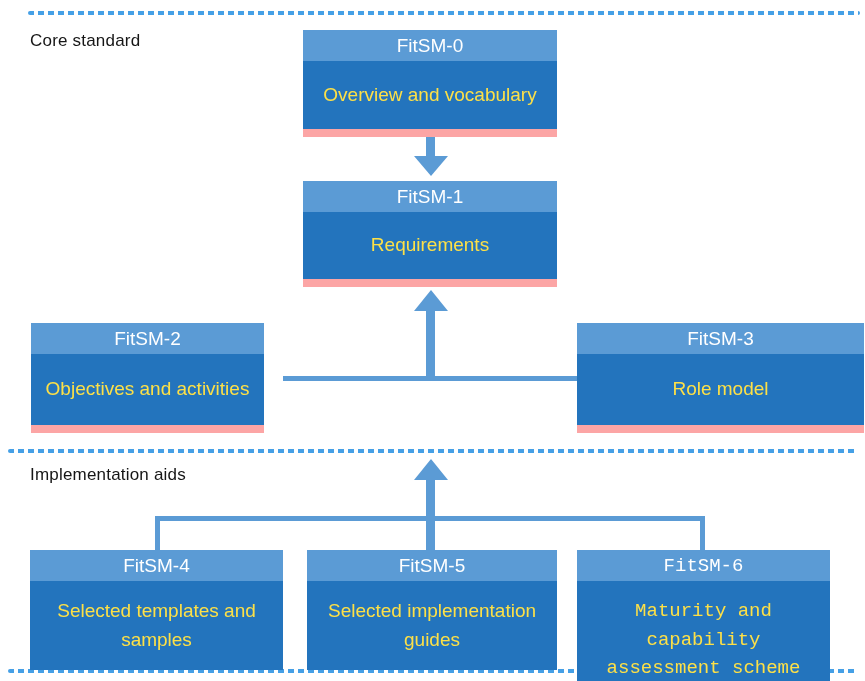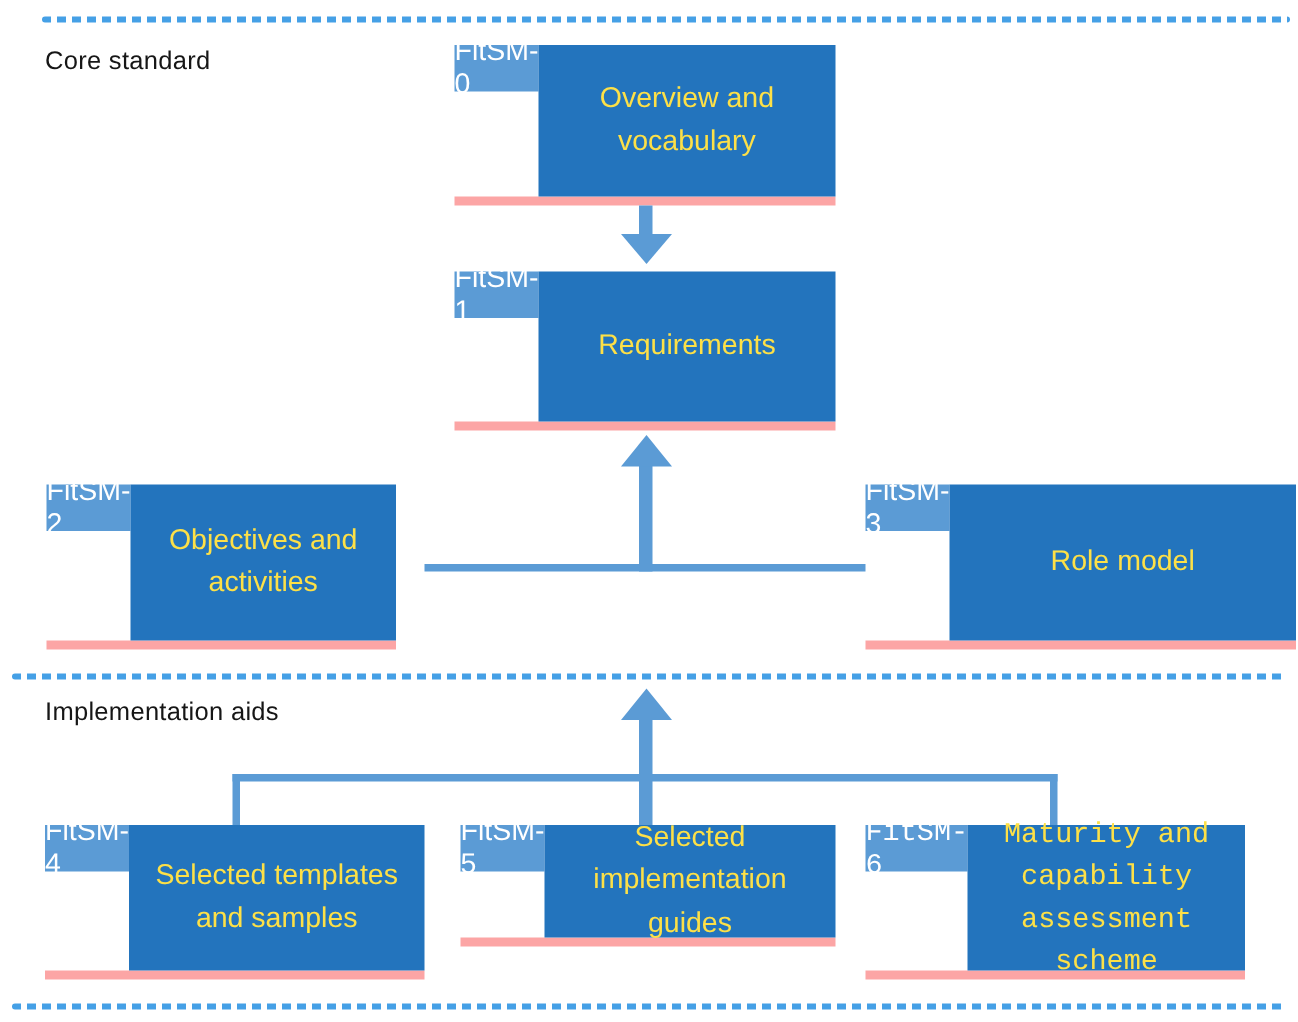--- a/index.html
+++ b/index.html
@@ -31,22 +31,22 @@
     font-size: 17px;
     letter-spacing: 0.2px;
   }
   .section-label.core { left: 30px; top: 31px; }
   .section-label.impl { left: 30px; top: 465px; }
 
   
   .box {
     position: absolute;
     display: flex;
-    flex-direction: row;
-    border-bottom: 6px solid #fca5a5;
+    flex-direction: column;
+    border-bottom: 8px solid #fca5a5;
     box-sizing: border-box;
   }
   .box .hdr {
     background: #5b9bd5;
     color: #ffffff;
     font-size: 19px;
     height: 31px;
     flex: 0 0 31px;
     display: flex;
     align-items: center;
@@ -63,21 +63,21 @@
     text-align: center;
     line-height: 1.5;
     padding: 16px 14px;
   }
 
   .box.f0 { left: 303px; top: 30px;  width: 254px; height: 107px; }
   .box.f1 { left: 303px; top: 181px; width: 254px; height: 106px; }
   .box.f2 { left: 31px;  top: 323px; width: 233px; height: 110px; }
   .box.f3 { left: 577px; top: 323px; width: 287px; height: 110px; }
   .box.f4 { left: 30px;  top: 550px; width: 253px; height: 103px; }
-  .box.f5 { left: 307px; top: 550px; width: 250px; height: 81px; justify-content: flex-end; }
+  .box.f5 { left: 307px; top: 550px; width: 250px; height: 81px; }
   .box.f6 { left: 577px; top: 550px; width: 253px; height: 103px; font-family: Liberation Mono, monospace; }
 
   
   .line {
     position: absolute;
     background: #5b9bd5;
   }
   .hline-core   { left: 283px; top: 376px; width: 294px; height: 5px; }
   .vshaft-core  { left: 426px; top: 308px; width: 9px;  height: 73px; }
   .hline-impl   { left: 155px; top: 516px; width: 550px; height: 5px; }

